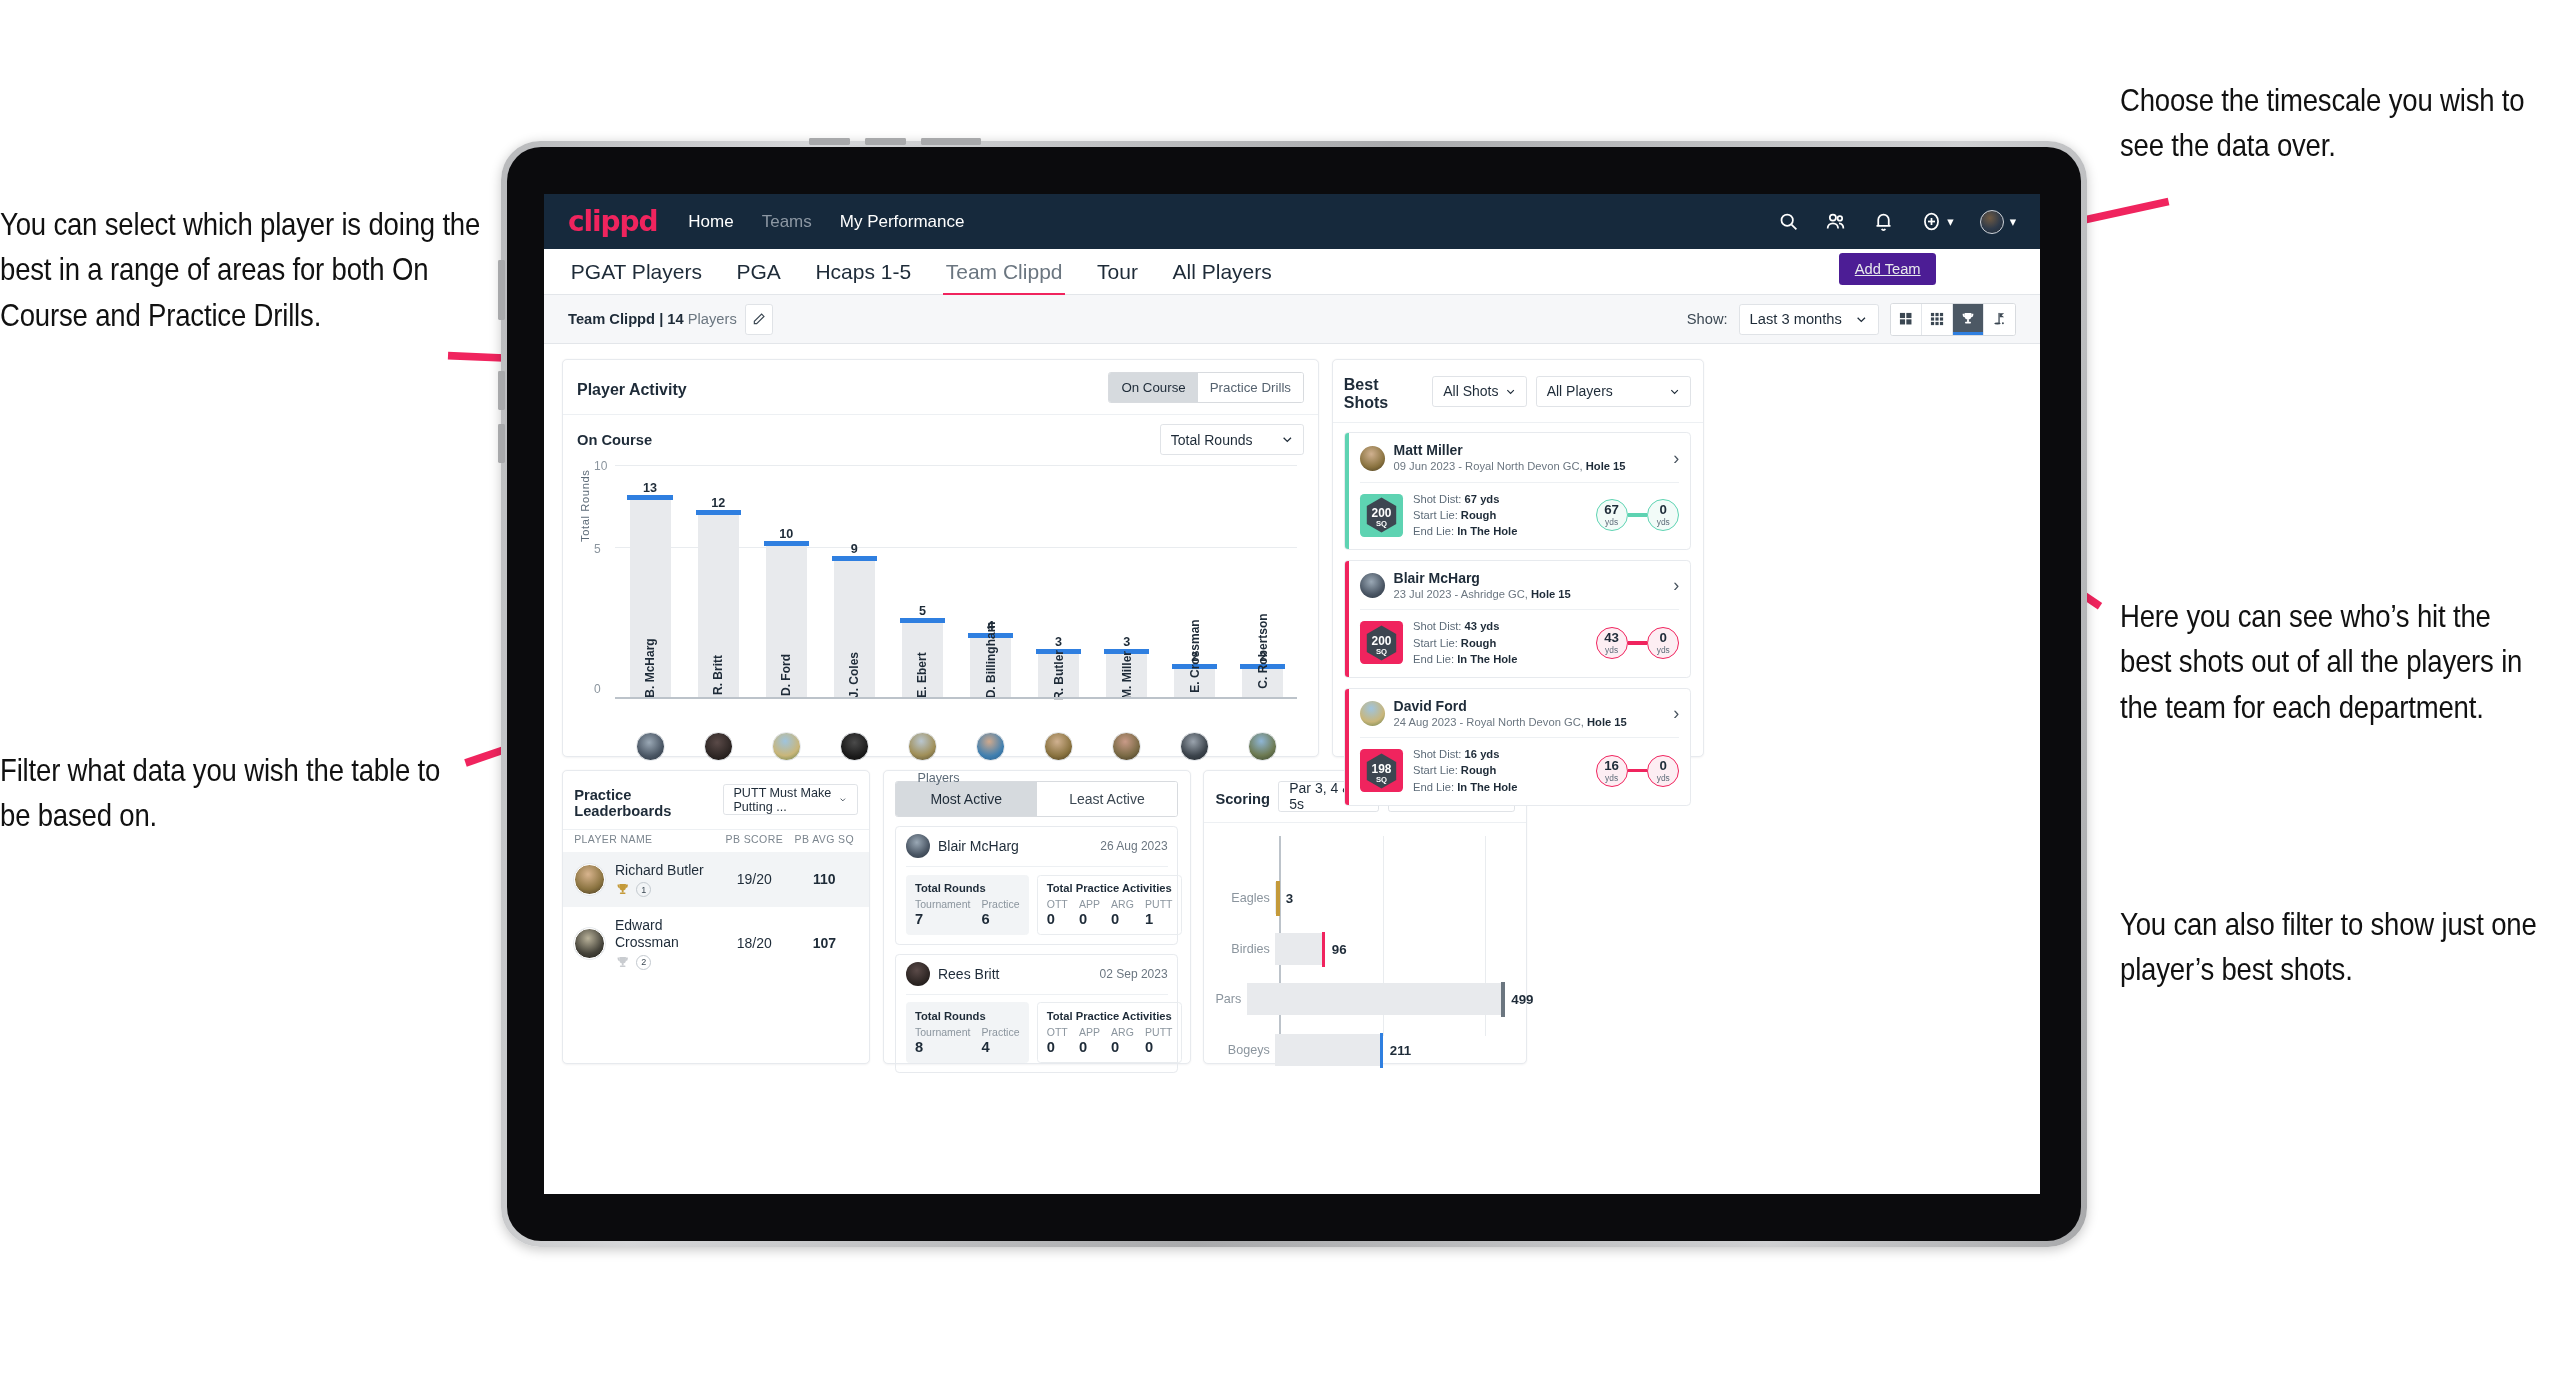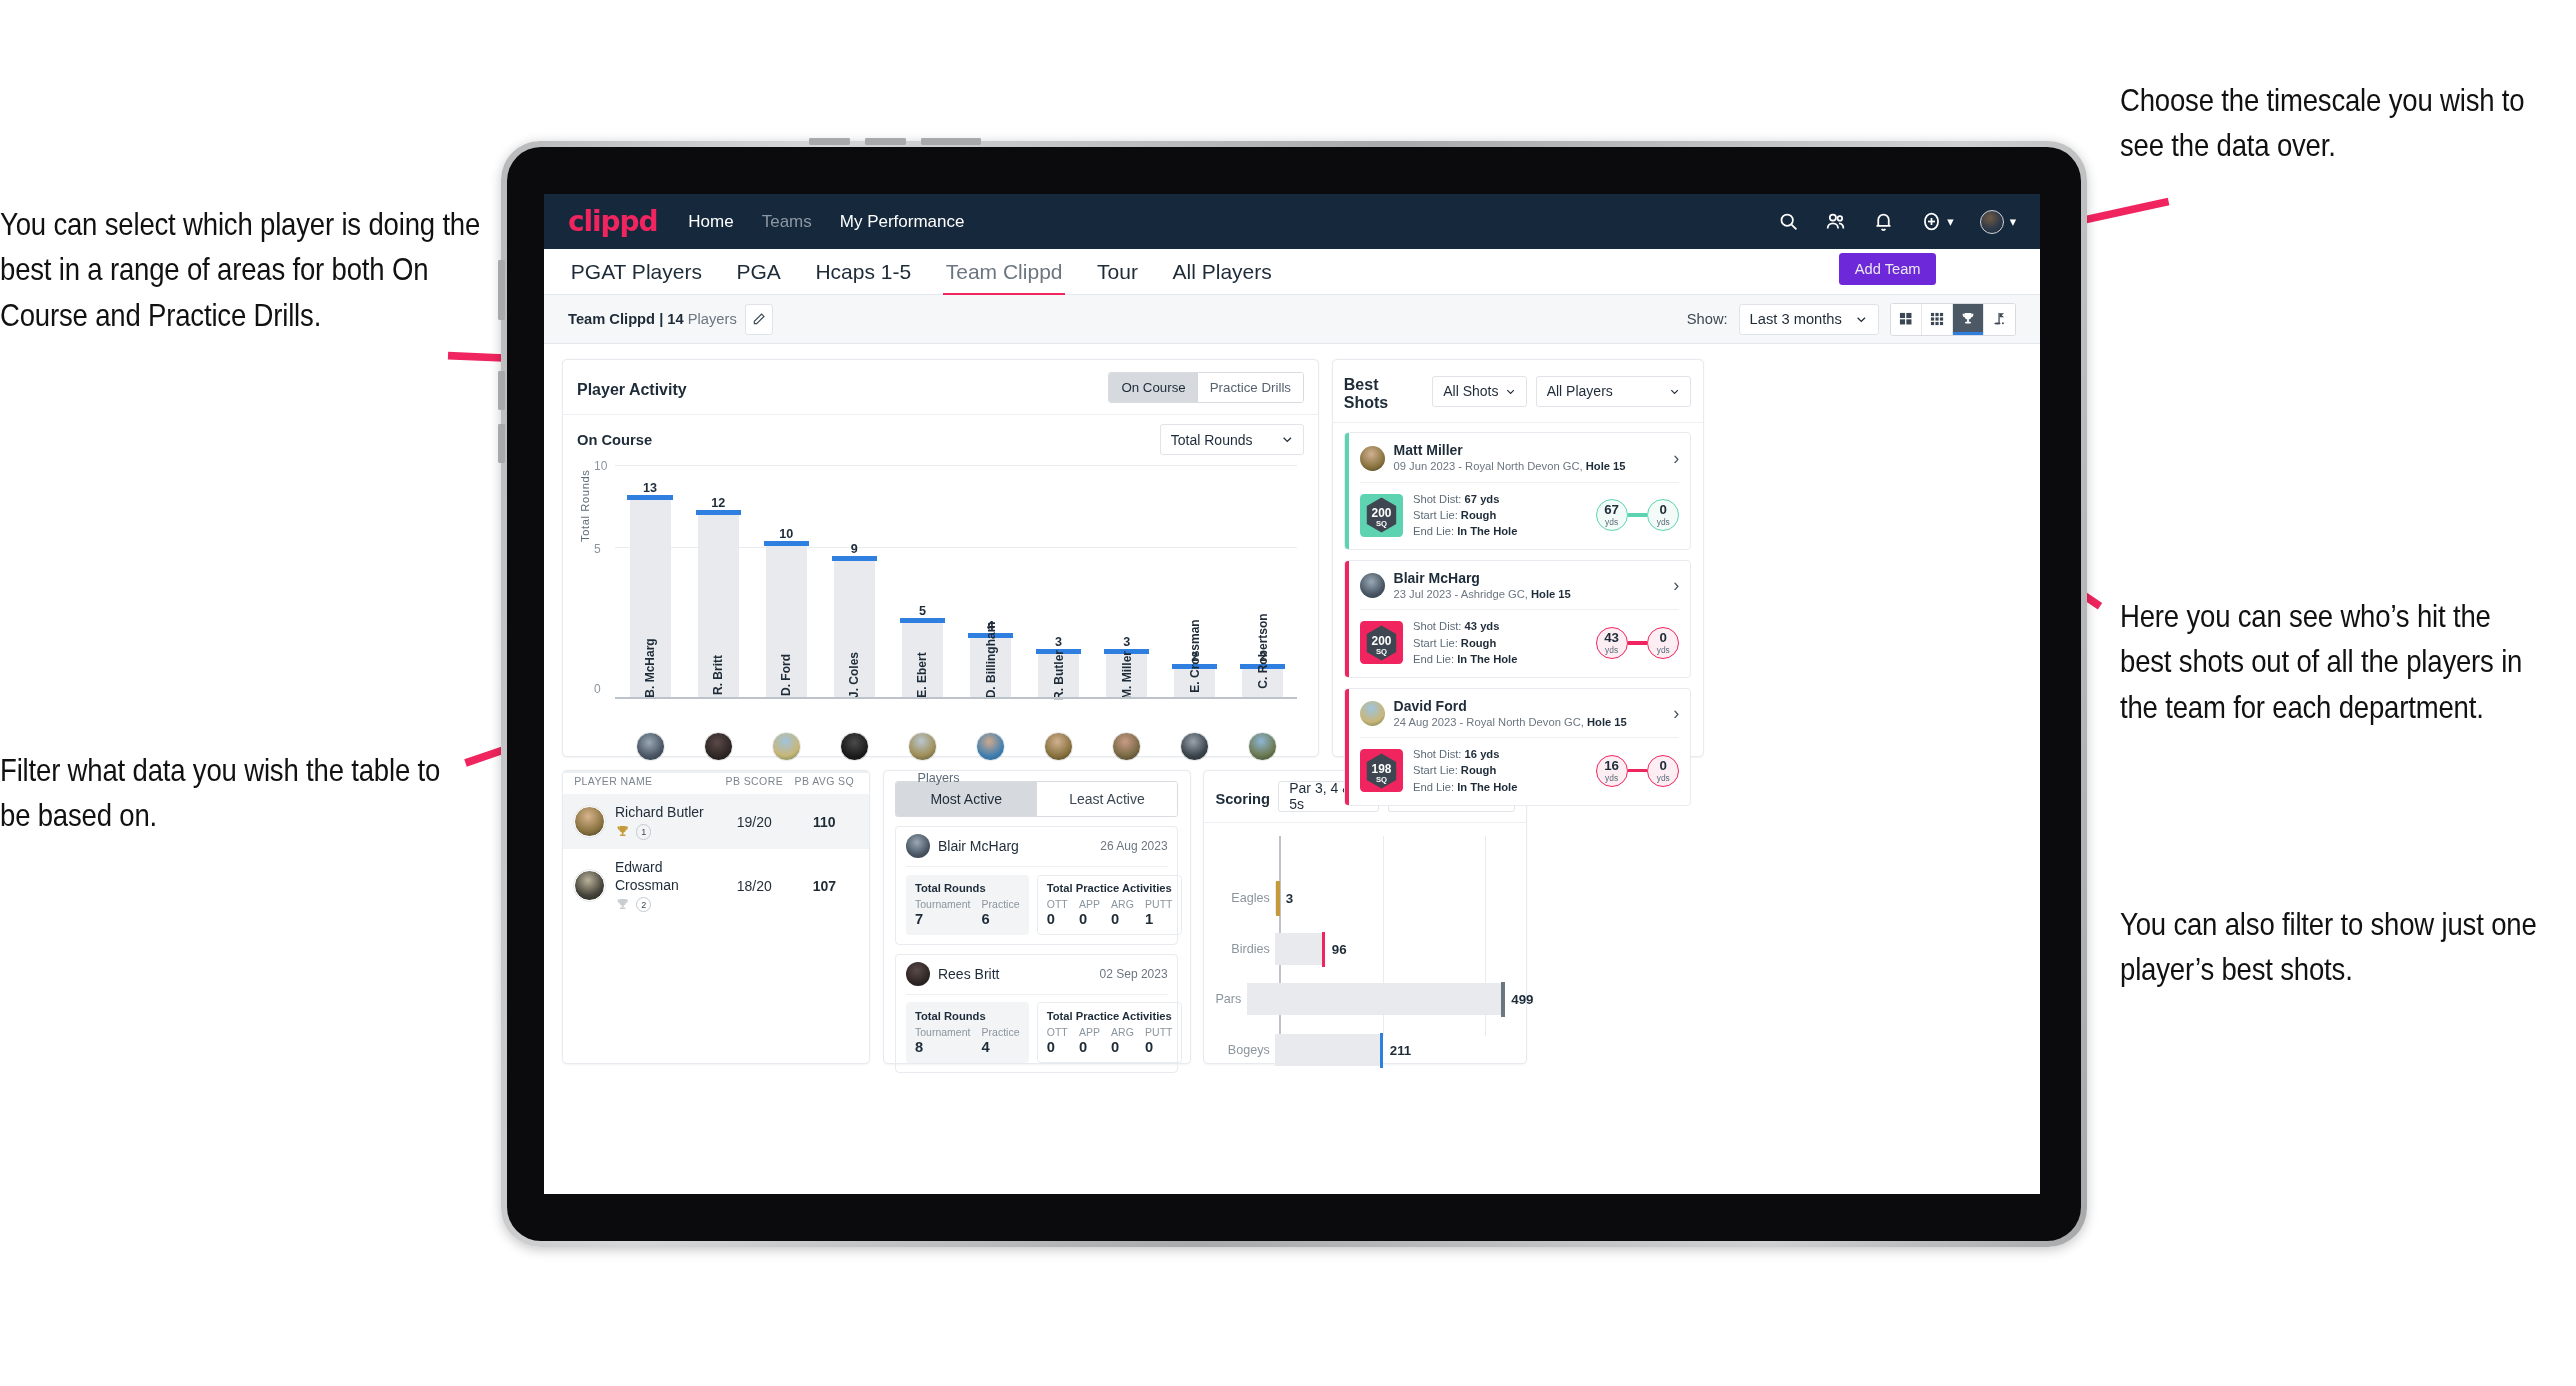--- a/index.html
+++ b/index.html
@@ -74,22 +74,22 @@
     height: 46px; background:#ffffff; border-bottom:0.7px solid #e3e6ea;
     display:flex; align-items:center; padding:0 24px; position:relative;
   }
   .tab { font-size:21px; color:#1e2b38; margin-right:29px; padding: 12px 2.8px 10.5px; position:relative; }
   .tab.active { color:#6b7680; }
   .tab.active:after {
     content:""; position:absolute; left:0; right:0; bottom:-0.7px; height:2.8px; background:#f0245e;
   }
   #add-team-tip {
     position:absolute; right: 104px; top: 4.2px;
-    background:#6d28d9; color:#e8eaec; font-size:14.7px;
-    padding: 7.7px 15.4px; border-radius:3.5px;
+    background:#4c1d95; color:#e8eaec; font-size:14.7px;
+    padding: 7.7px 15.4px; border-radius:3.5px;text-decoration:underline;
   }
 
   
   #subheader {
     height:49px; background:#f6f7f9; border-bottom:0.7px solid #e3e6ea;
     display:flex; align-items:center; padding:0 24px;
   }
   #teamtitle { font-size:14.7px; color:#1e2b38; }
   #teamtitle b { font-weight:700; }
   #teamtitle span.gray { color:#6b7680; }
@@ -660,20 +660,29 @@
                 </div>
               </div>
             </div>
           </div>
         </div>
       </div>
 
       <div class="row" style="margin-top:12.6px">
 
         <div class="card" id="practice-lb">
+          <div id="plb-head">
+            <div class="card-title" style="font-size:14.7px">Practice Leaderboards</div>
+            <div id="plb-sel" class="sel-box">
+              <span>PUTT Must Make Putting ...</span>
+              <svg width="11.2" height="11.2" viewBox="0 0 24 24" fill="none" stroke="#1e2b38" stroke-width="2.4">
+                  <path d="M5 9l7 7 7-7"></path>
+                </svg>
+            </div>
+          </div>
           <div class="card-div"></div>
           <div class="card-div"></div>
           <div id="plb-cols">
             <div style="flex:1">PLAYER NAME</div>
             <div style="width:73px;text-align:center">PB SCORE</div>
             <div style="width:67px;text-align:center">PB AVG SQ</div>
           </div>
           <div class="plb-row hl">
             <div class="plb-av" style="background:radial-gradient(circle at 45% 32%,#d8b48e,#8a7340 60%,#3d3320)"></div>
             <div style="flex:1">

